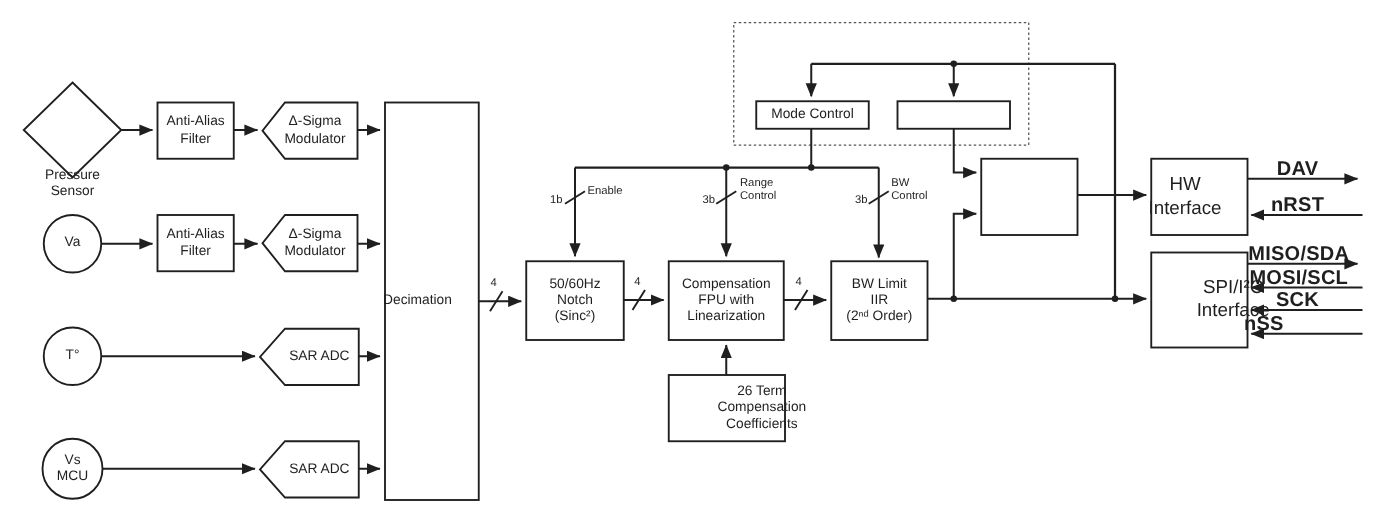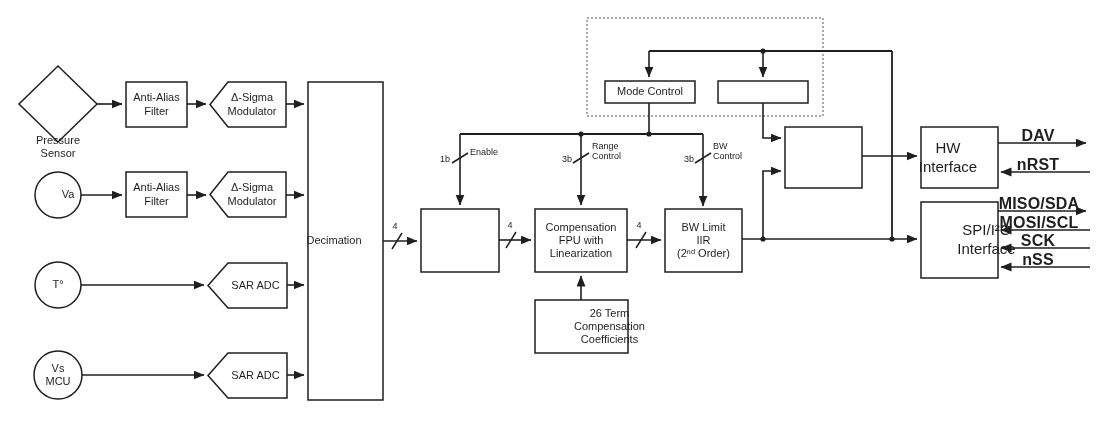--- a/index.html
+++ b/index.html
@@ -113,37 +113,40 @@
     <line x1="506" y1="248" x2="516" y2="232"></line>
     <line x1="636" y1="248" x2="646" y2="232"></line>
     <line x1="452" y1="163" x2="468" y2="153"></line>
     <line x1="573" y1="163" x2="589" y2="153"></line>
     <line x1="695" y1="163" x2="711" y2="153"></line>
   </g>
 </svg>
 
   <div class="lbl" style="left:20px;top:100px;width:76px;height:32px;margin-top:31px;">Pressure
 Sensor</div>
-  <div class="lbl" style="left:36px;top:188px;width:44px;height:14px;padding-left:10px;">Va</div>
+  <div class="lbl" style="left:36px;top:188px;width:44px;height:14px;">Va</div>
   <div class="lbl" style="left:36px;top:278px;width:44px;height:14px;">T°</div>
   <div class="lbl" style="left:34px;top:360px;width:48px;height:30px;">Vs
 MCU</div>
 
   <div class="lbl" style="left:126px;top:82px;width:61px;height:45px;">Anti-Alias
 Filter</div>
   <div class="lbl" style="left:126px;top:172px;width:61px;height:45px;">Anti-Alias
 Filter</div>
   <div class="lbl" style="left:218px;top:82px;width:68px;height:45px;">Δ-Sigma
 Modulator</div>
   <div class="lbl" style="left:218px;top:172px;width:68px;height:45px;">Δ-Sigma
 Modulator</div>
   <div class="lbl" style="left:224px;top:263px;width:63px;height:45px;">SAR ADC</div>
   <div class="lbl" style="left:224px;top:353px;width:63px;height:45px;">SAR ADC</div>
   <div class="lbl" style="left:308px;top:229px;width:52px;height:24px;">Decimation</div>
 
+  <div class="lbl" style="left:421px;top:209px;width:78px;height:63px;">50/60Hz
+Notch
+(Sinc²)</div>
   <div class="lbl" style="left:535px;top:209px;width:92px;height:63px;">Compensation
 FPU with
 Linearization</div>
   <div class="lbl" style="left:665px;top:209px;width:77px;height:63px;">BW Limit
 IIR
 (2ⁿᵈ Order)</div>
   <div class="lbl" style="left:535px;top:300px;width:93px;height:53px;padding-left:28px;">26 Term
 Compensation
 Coefficients</div>
 
@@ -165,15 +168,15 @@
   <div class="lbl big" style="left:921px;top:127px;width:54px;height:61px;">HW
 Interface</div>
   <div class="lbl big" style="left:948px;top:202px;width:77px;height:76px;">SPI/I²C
 Interface</div>
 
   <div class="lbl sig" style="left:996px;top:130px;width:84px;height:12px;">DAV</div>
   <div class="lbl sig" style="left:996px;top:159px;width:84px;height:12px;">nRST</div>
   <div class="lbl sig" style="left:994px;top:198px;width:90px;height:12px;">MISO/SDA</div>
   <div class="lbl sig" style="left:994px;top:217px;width:90px;height:12px;">MOSI/SCL</div>
   <div class="lbl sig" style="left:996px;top:235px;width:84px;height:12px;">SCK</div>
-  <div class="lbl sig" style="left:996px;top:254px;width:84px;height:12px;">nSS</div>
+  <div class="lbl sig" style="left:969px;top:254px;width:84px;height:12px;">nSS</div>
 
 </div>
 
 </body></html>

